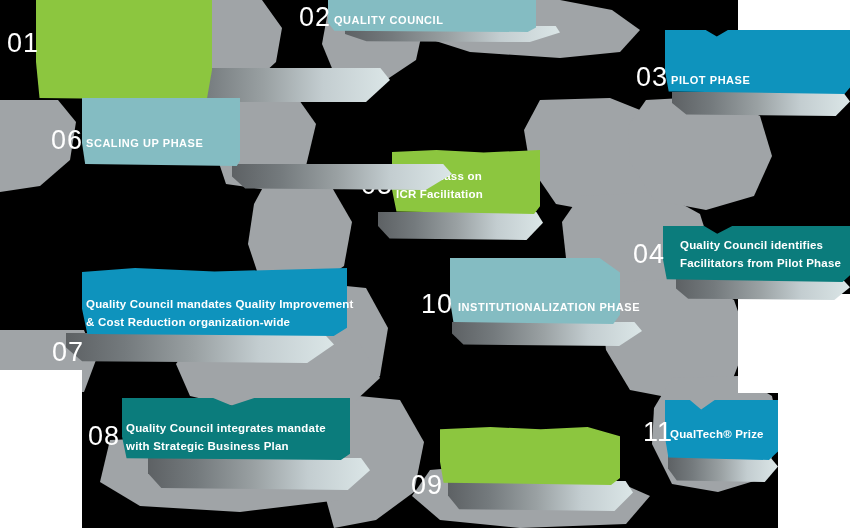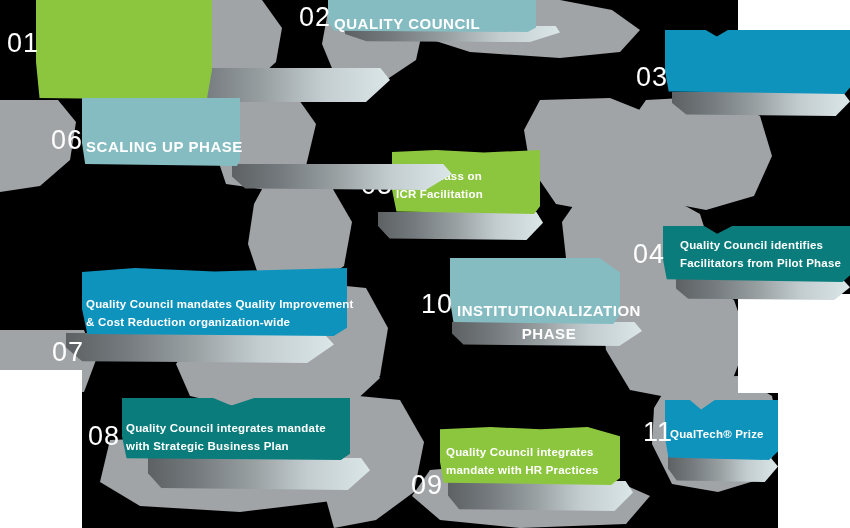--- a/index.html
+++ b/index.html
@@ -43,21 +43,21 @@
   }
   .label{
     position:absolute;
     color:#ffffff;
     font-weight:bold;
     font-size:11.5px;
     line-height:1.55;
     white-space:pre-line;
     letter-spacing:0.2px;
   }
-  .label.caps{letter-spacing:0.55px;font-size:15px;}
+  .label.caps{letter-spacing:0.55px;font-size:11px;}
   
   .shadow{
     position:absolute;
     background:linear-gradient(90deg,#5d6164 0%,#747a7d 22%,#9aa1a3 48%,#c3cdd0 72%,#dbe6e7 100%);
   }
 </style>
 </head>
 <body>
 
 <div id="stage">
@@ -99,20 +99,21 @@
     <div class="band" style="background:#84bcc2;clip-path:polygon(0% 0%,100% 0%,100% 86%,96% 100%,3% 96%,0% 70%);"></div>
   </div>
   <div class="num" style="left:299px;top:4px;">02</div>
   <div class="label label-caps caps" style="left:334px;top:12px;width:200px;">QUALITY COUNCIL</div>
 
   <div class="shadow" style="left:672px;top:92px;width:178px;height:24px;clip-path:polygon(0% 0%,96% 0%,100% 40%,92% 100%,8% 94%,0% 46%);"></div>
   <div class="step" style="left:665px;top:30px;width:185px;height:64px;">
     <div class="band" style="background:#0e93bd;clip-path:polygon(0% 0%,22% 0%,28% 10%,34% 0%,100% 0%,100% 90%,97% 100%,2% 96%,0% 64%);"></div>
   </div>
   <div class="num" style="left:636px;top:64px;">03</div>
+  <div class="label caps" style="left:671px;top:72px;width:170px;">PILOT PHASE</div>
 
   <div class="shadow" style="left:676px;top:278px;width:174px;height:22px;clip-path:polygon(0% 0%,95% 0%,100% 42%,91% 100%,7% 94%,0% 48%);"></div>
   <div class="step" style="left:663px;top:226px;width:187px;height:56px;">
     <div class="band" style="background:#0b7c7c;clip-path:polygon(0% 0%,22% 0%,29% 14%,37% 0%,100% 0%,100% 88%,96% 100%,2% 95%,0% 60%);"></div>
   </div>
   <div class="num" style="left:633px;top:241px;">04</div>
   <div class="label" style="left:680px;top:237px;width:180px;">Quality Council identifies
 Facilitators from Pilot Phase</div>
 
   <div class="shadow" style="left:378px;top:212px;width:165px;height:28px;clip-path:polygon(0% 0%,96% 0%,100% 38%,90% 100%,7% 95%,0% 50%);"></div>
@@ -144,22 +145,20 @@
   </div>
   <div class="num" style="left:88px;top:423px;">08</div>
   <div class="label" style="left:126px;top:420px;width:225px;">Quality Council integrates mandate
 with Strategic Business Plan</div>
 
   <div class="shadow" style="left:448px;top:481px;width:185px;height:30px;clip-path:polygon(0% 0%,96% 0%,100% 38%,90% 100%,6% 94%,0% 48%);"></div>
   <div class="step" style="left:440px;top:427px;width:180px;height:58px;">
     <div class="band" style="background:#8cc63f;clip-path:polygon(0% 4%,28% 0%,56% 4%,82% 0%,100% 16%,100% 88%,95% 100%,2% 96%,0% 60%);"></div>
   </div>
   <div class="num" style="left:411px;top:449px;margin-top:23px;">09</div>
-  <div class="label" style="left:446px;top:444px;width:180px;">Quality Council integrates
-mandate with HR Practices</div>
 
   <div class="shadow" style="left:452px;top:322px;width:190px;height:24px;clip-path:polygon(0% 0%,96% 0%,100% 38%,88% 100%,6% 94%,0% 48%);"></div>
   <div class="step" style="left:450px;top:258px;width:170px;height:66px;">
     <div class="band" style="background:#84bcc2;clip-path:polygon(0% 0%,88% 0%,100% 22%,100% 86%,96% 100%,2% 97%,0% 64%);"></div>
   </div>
   <div class="num" style="left:421px;top:291px;">10</div>
   <div class="label caps" style="left:454px;top:299px;width:190px;text-align:center;">INSTITUTIONALIZATION PHASE</div>
 
   <div class="shadow" style="left:668px;top:456px;width:110px;height:26px;clip-path:polygon(0% 0%,92% 0%,100% 40%,88% 100%,8% 94%,0% 48%);"></div>
   <div class="step" style="left:665px;top:400px;width:113px;height:60px;">

